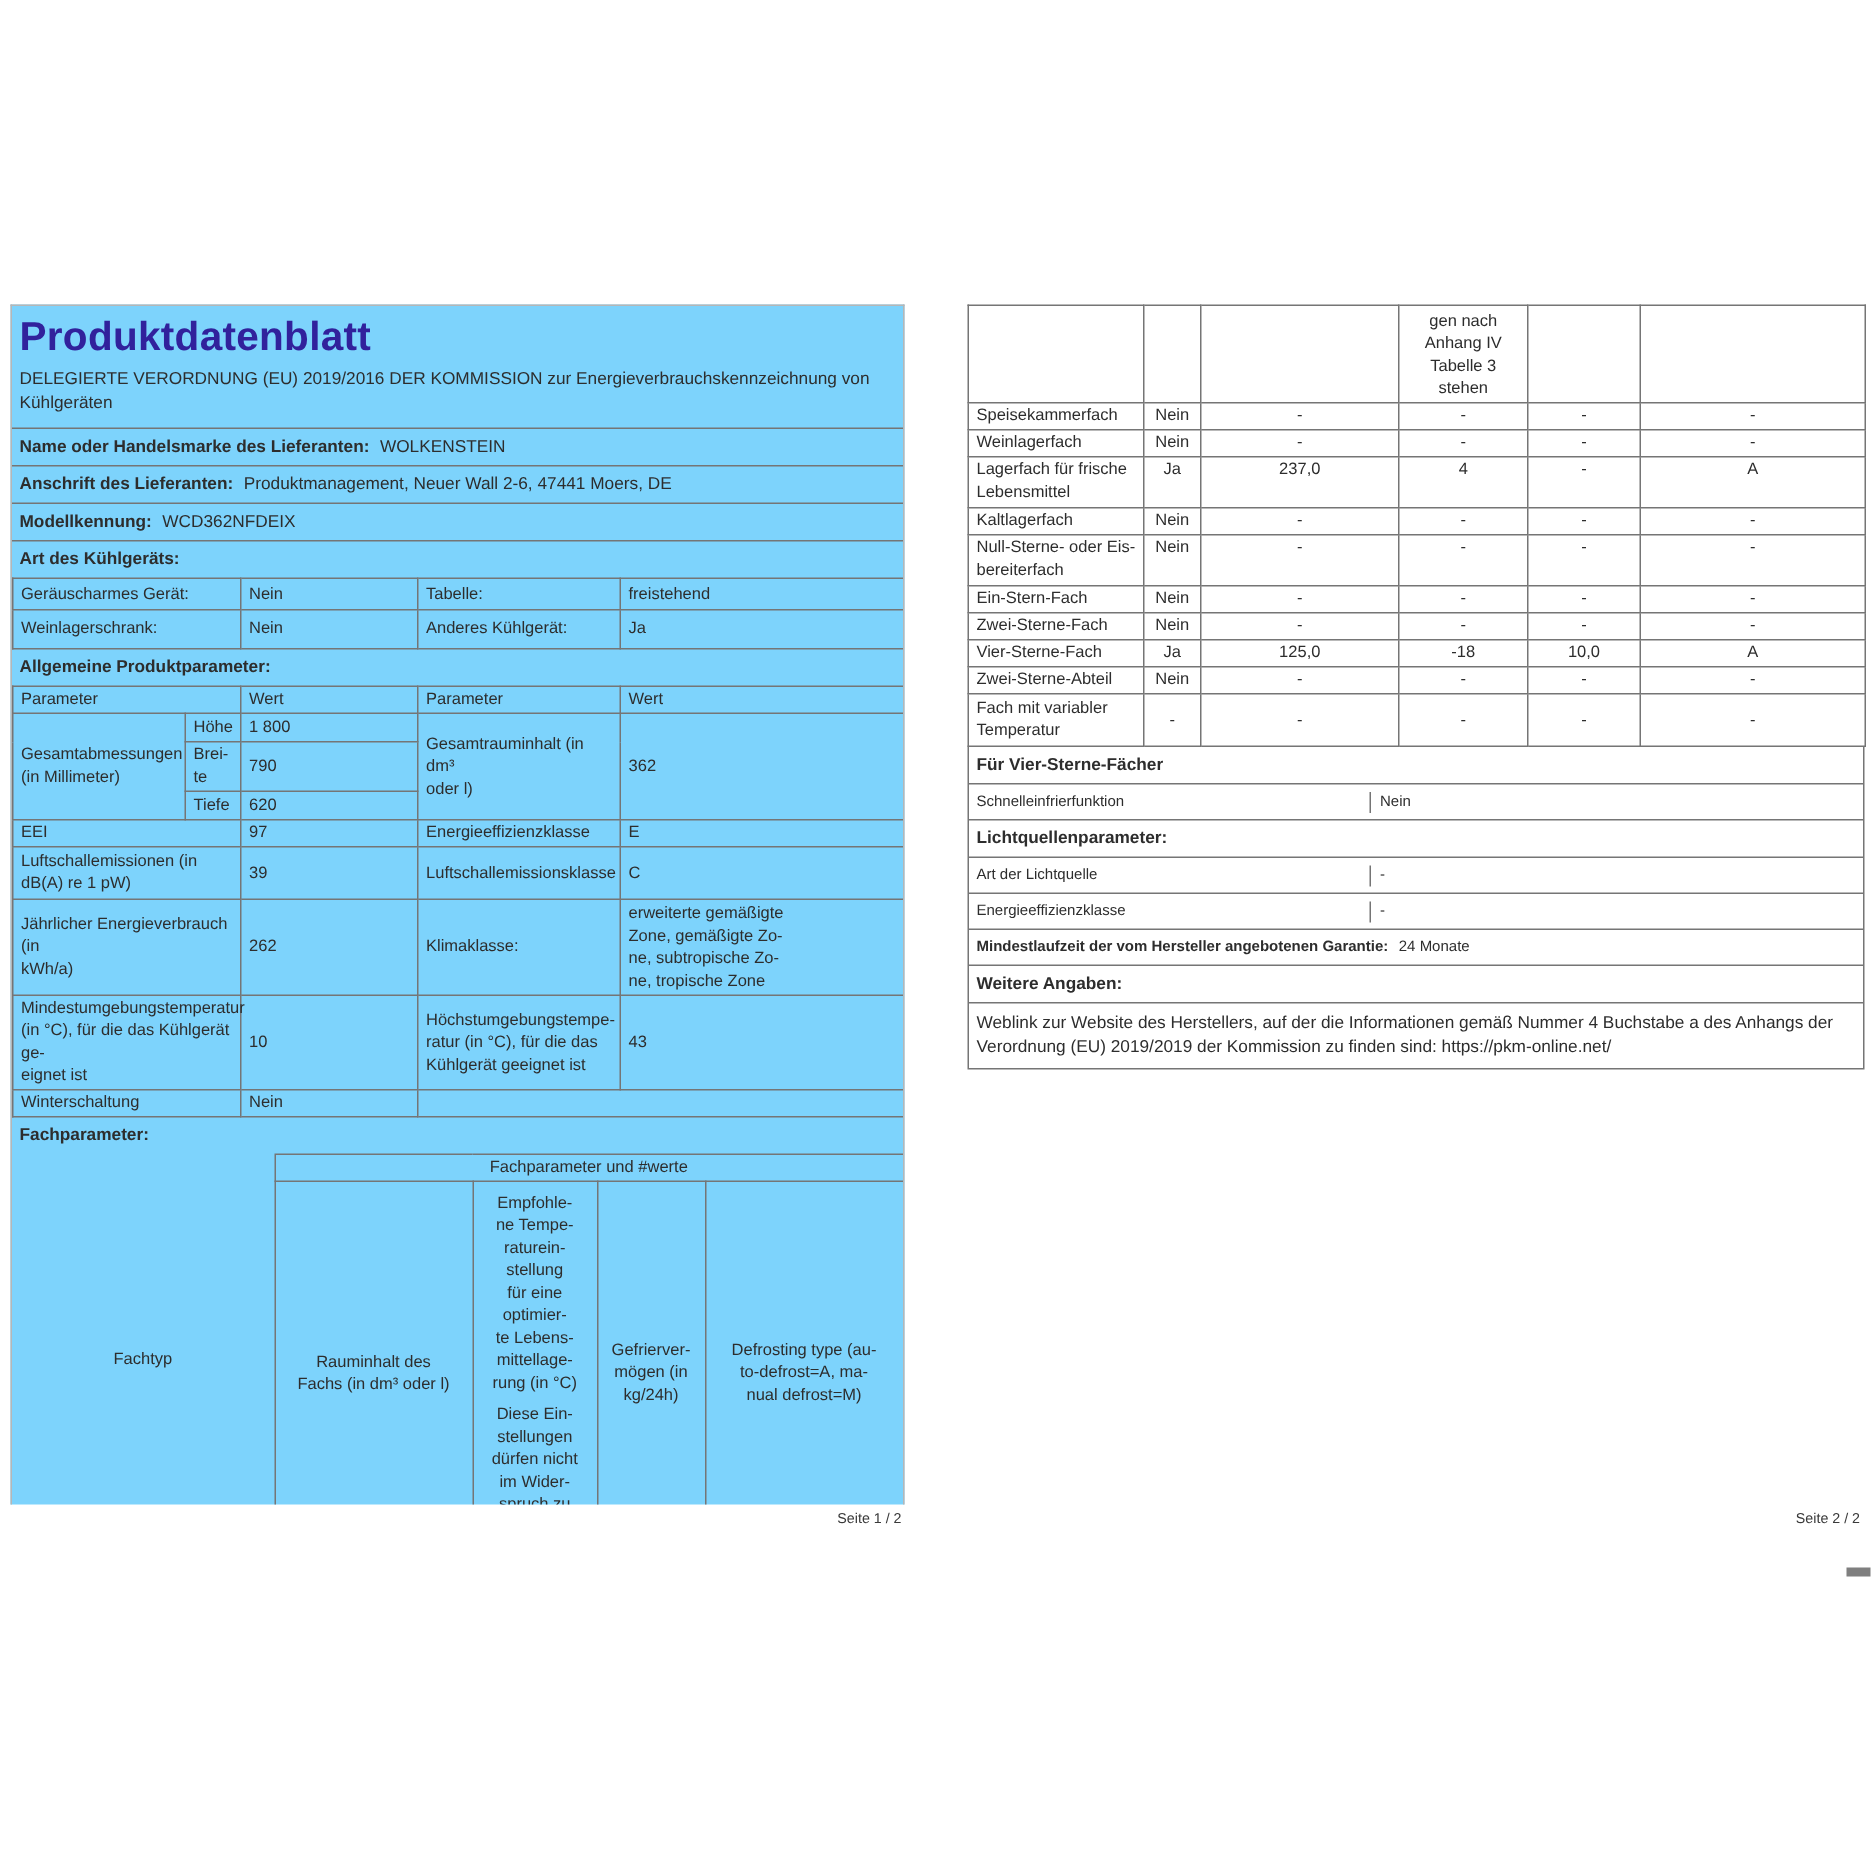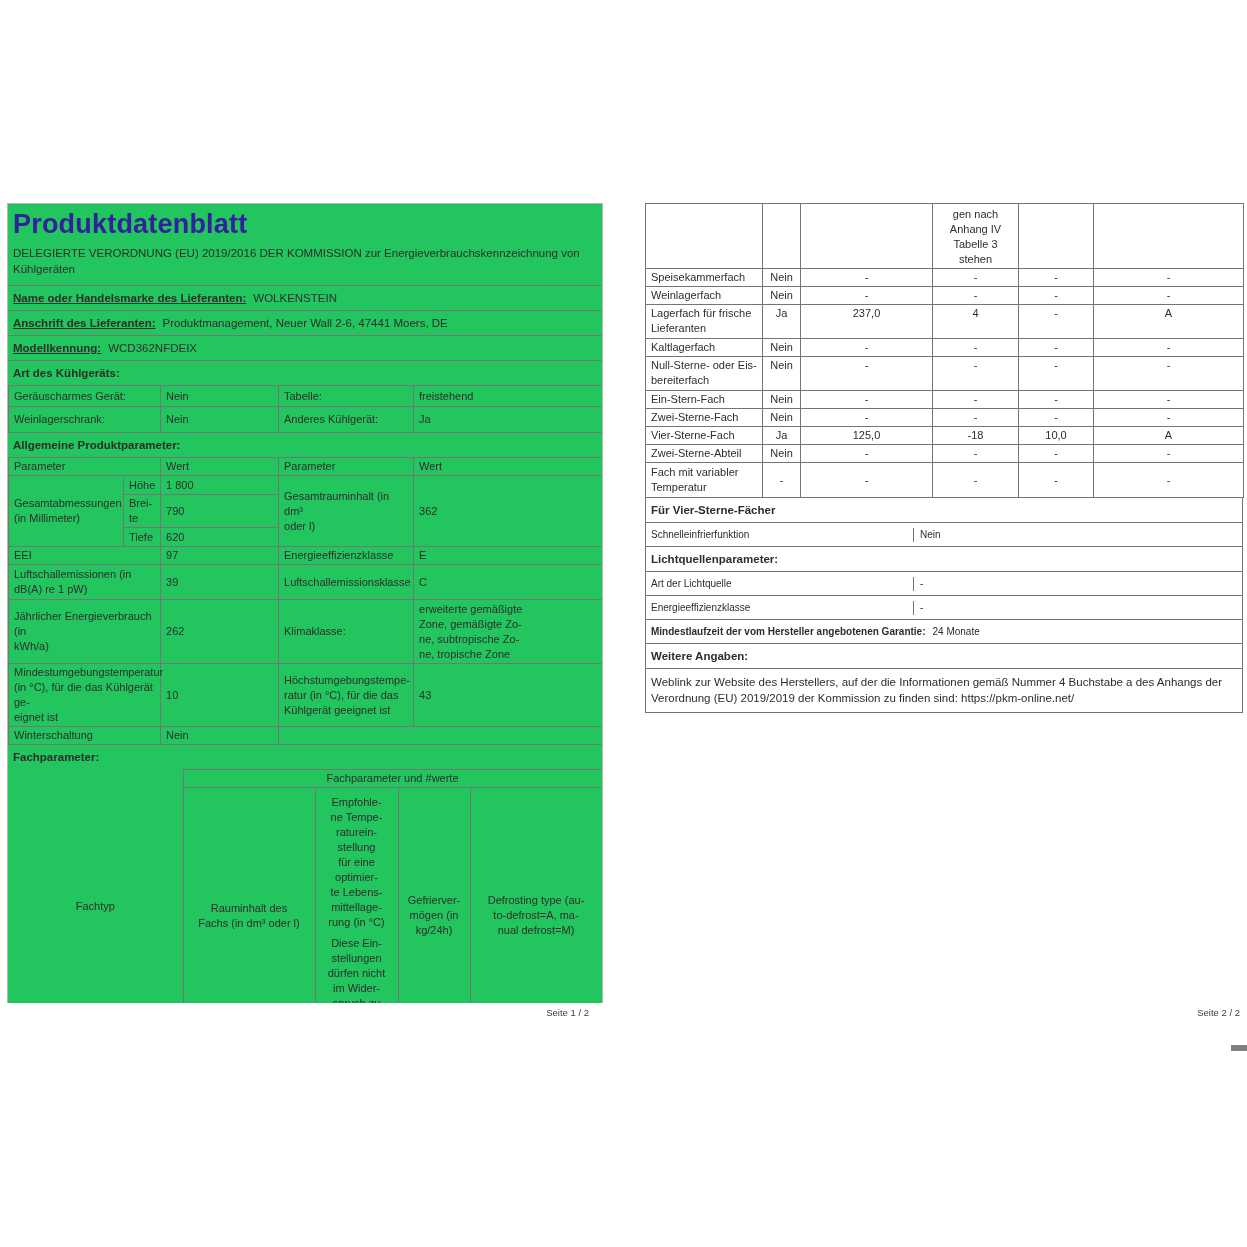--- a/index.html
+++ b/index.html
@@ -6,27 +6,27 @@
   body{
     width:1247px;height:1247px;position:relative;background:#ffffff;
     font-family:"Liberation Sans", sans-serif;color:#2d2d2d;
   }
   .pre{white-space:pre-line;}
 
   
   .page1{
     position:absolute;left:7px;top:203px;width:596px;height:800px;
     border:1px solid #b6b6b6;border-bottom:none;box-sizing:border-box;
-    overflow:hidden;background:#22c55e;
+    overflow:hidden;background:#7dd3fc;
   }
   .p1-head{border-bottom:1px solid #757575;padding:4px 8px 8px 5px;}
   .doc-title{font-size:27px;font-weight:bold;color:#31219c;line-height:32px;letter-spacing:0.2px;}
   .doc-subtitle{font-size:11.5px;line-height:16px;margin-top:5px;color:#2d2d2d;}
   .info-row{border-bottom:1px solid #757575;padding:6px 5px 6px 5px;font-size:11.5px;line-height:12px;}
-  .info-row b{margin-right:7px;text-decoration:underline;}
+  .info-row b{margin-right:7px;}
   .sec-title{padding:6px 5px 5px 5px;font-size:11.5px;font-weight:bold;line-height:13px;}
   table{border-collapse:collapse;table-layout:fixed;width:594px;}
   td{border:1px solid #757575;font-size:11px;line-height:15px;padding:1px 4px;vertical-align:middle;box-sizing:border-box;}
   .tableA td,.tableB td{text-align:left;padding-left:5px;}
   .tableC td{text-align:center;}
   .no-tl{border-top:none;border-left:none;}
   .top{vertical-align:top;}
   .para2{margin-top:6px;}
   .pg-footer{position:absolute;font-size:9.5px;color:#3a3a3a;width:160px;text-align:right;}
 
@@ -205,21 +205,21 @@
 mögen (in
 kg/24h)</td>
       <td class="pre">Defrosting type (au-
 to-defrost=A, ma-
 nual defrost=M)</td>
     </tr>
   </tbody>
     </table>
 </div>
 
-<div class="pg-footer" style="left:429px;top:1007px;">Seite 1 / 2</div>
+<div class="pg-footer" style="left:441px;top:1007px;">Seite 1 / 2</div>
 
 <div class="page2">
 
   <table class="tableD">
     <colgroup>
         <col style="width:117px">
         <col style="width:38px">
         <col style="width:132px">
         <col style="width:86px">
         <col style="width:75px">
@@ -248,21 +248,21 @@
     <tr style="height:18px">
       <td class="lbl">Weinlagerfach</td>
       <td>Nein</td>
       <td>-</td>
       <td>-</td>
       <td>-</td>
       <td>-</td>
     </tr>
     <tr style="height:34px">
       <td class="lbl pre top">Lagerfach für frische
-Lieferanten</td>
+Lebensmittel</td>
       <td class="top">Ja</td>
       <td class="top">237,0</td>
       <td class="top">4</td>
       <td class="top">-</td>
       <td class="top">A</td>
     </tr>
     <tr style="height:18px">
       <td class="lbl">Kaltlagerfach</td>
       <td>Nein</td>
       <td>-</td>

